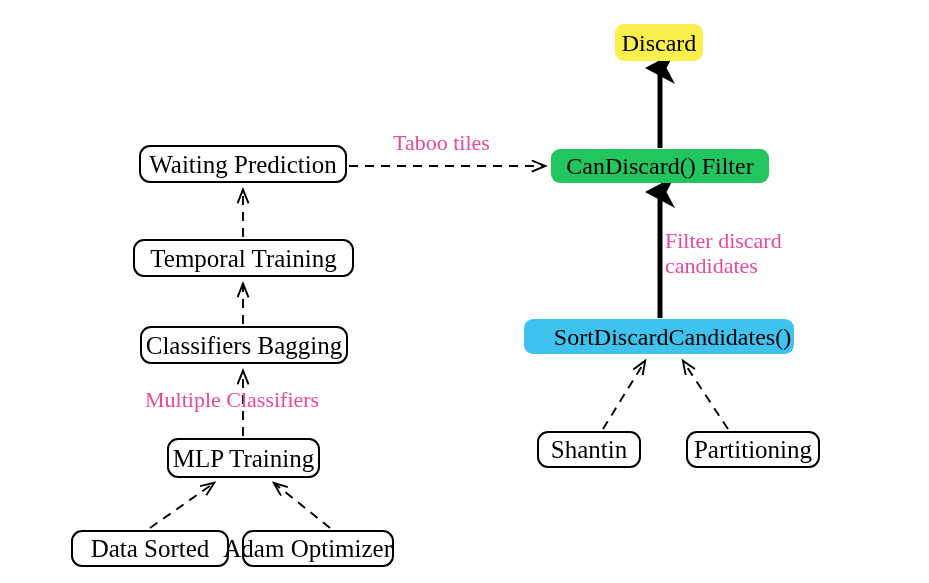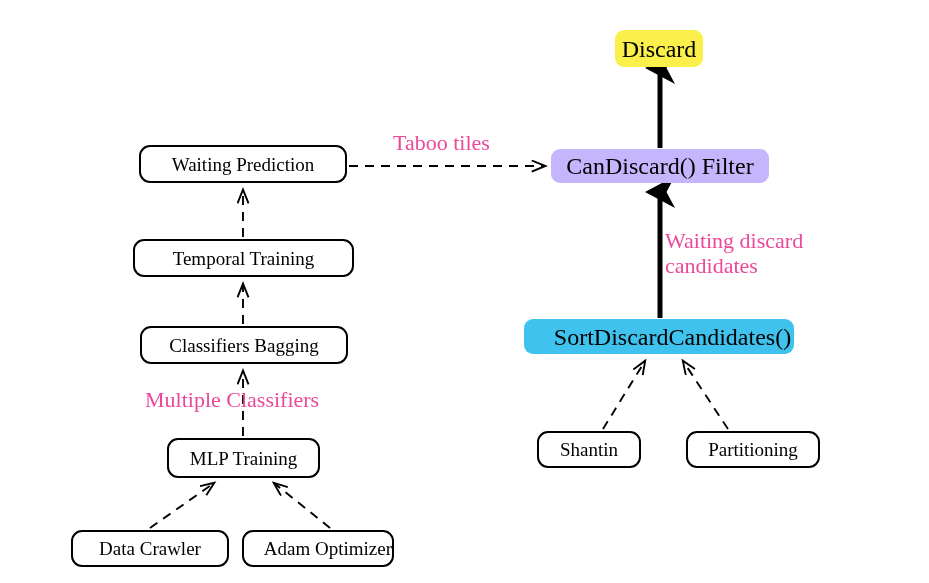--- a/index.html
+++ b/index.html
@@ -32,21 +32,21 @@
     align-items: center;
     justify-content: center;
     white-space: nowrap;
     color: #000000;
     line-height: 1;
   }
   .node-plain {
     background: #ffffff;
     border: 2.2px solid #000000;
     border-radius: 11px;
-    font-size: 19px;
+    font-size: 25px;
   }
   .node-filled {
     border: none;
     border-radius: 9px;
     font-size: 24px;
   }
   .edge-label {
     position: absolute;
     color: #ec4899;
     font-size: 22px;
@@ -84,25 +84,25 @@
 
     <line x1="243" y1="324" x2="243" y2="284" stroke="#000000" stroke-width="1.9" stroke-dasharray="9,7" marker-end="url(#arrow-thin)"></line>
 
     <line x1="243" y1="436" x2="243" y2="371" stroke="#000000" stroke-width="1.9" stroke-dasharray="9,7" marker-end="url(#arrow-thin)"></line>
 
     <line x1="150" y1="528" x2="214" y2="483" stroke="#000000" stroke-width="1.9" stroke-dasharray="9,7" marker-end="url(#arrow-thin)"></line>
 
     <line x1="330" y1="528" x2="274" y2="483" stroke="#000000" stroke-width="1.9" stroke-dasharray="9,7" marker-end="url(#arrow-thin)"></line>
   </svg>
 
-  <div class="node node-filled" style="left:615px; top:24px; width:88px; height:37px; background:#FBEF4B;margin-top:6px;">
+  <div class="node node-filled" style="left:615px; top:24px; width:88px; height:37px; background:#FBEF4B;">
     <span>Discard</span>
   </div>
 
-  <div class="node node-filled" style="left:551px; top:149px; width:218px; height:34px; background:#c4b5fd;">
+  <div class="node node-filled" style="left:551px; top:149px; width:218px; height:34px; background:#22c55e;">
     <span>CanDiscard() Filter</span>
   </div>
 
   <div class="node node-filled" style="left:524px; top:319px; width:270px; height:35px; background:#3FC3EE;padding-left:27px;">
     <span>SortDiscardCandidates()</span>
   </div>
 
   <div class="node node-plain" style="left:537px; top:431px; width:104px; height:37px;text-align:center;">
     <span>Shantin</span>
   </div>
@@ -121,27 +121,27 @@
 
   <div class="node node-plain" style="left:140px; top:326px; width:208px; height:38px;">
     <span>Classifiers Bagging</span>
   </div>
 
   <div class="node node-plain" style="left:167px; top:438px; width:153px; height:40px;">
     <span>MLP Training</span>
   </div>
 
   <div class="node node-plain" style="left:71px; top:530px; width:158px; height:37px;">
-    <span>Data Crawler</span>
+    <span>Data Sorted</span>
   </div>
 
   <div class="node node-plain" style="left:242px; top:530px; width:152px; height:37px;justify-content:flex-end;">
     <span>Adam Optimizer</span>
   </div>
 
   <div class="edge-label" style="left:393px; top:131px;">Taboo tiles</div>
 
-  <div class="edge-label" style="left:665px; top:229px;">Waiting discard
+  <div class="edge-label" style="left:665px; top:229px;">Filter discard
 candidates</div>
 
   <div class="edge-label" style="left:145px; top:388px;">Multiple Classifiers</div>
 
 </div>
 
 </body></html>

